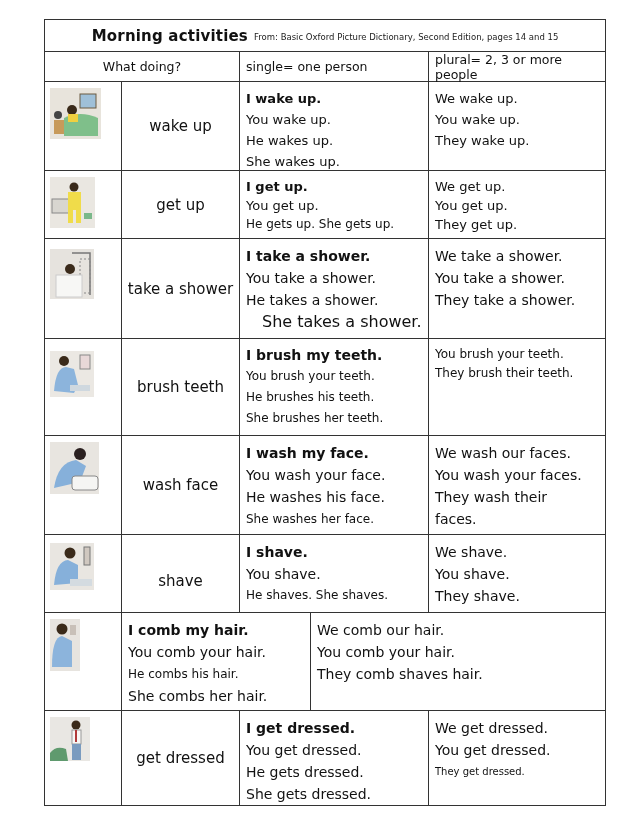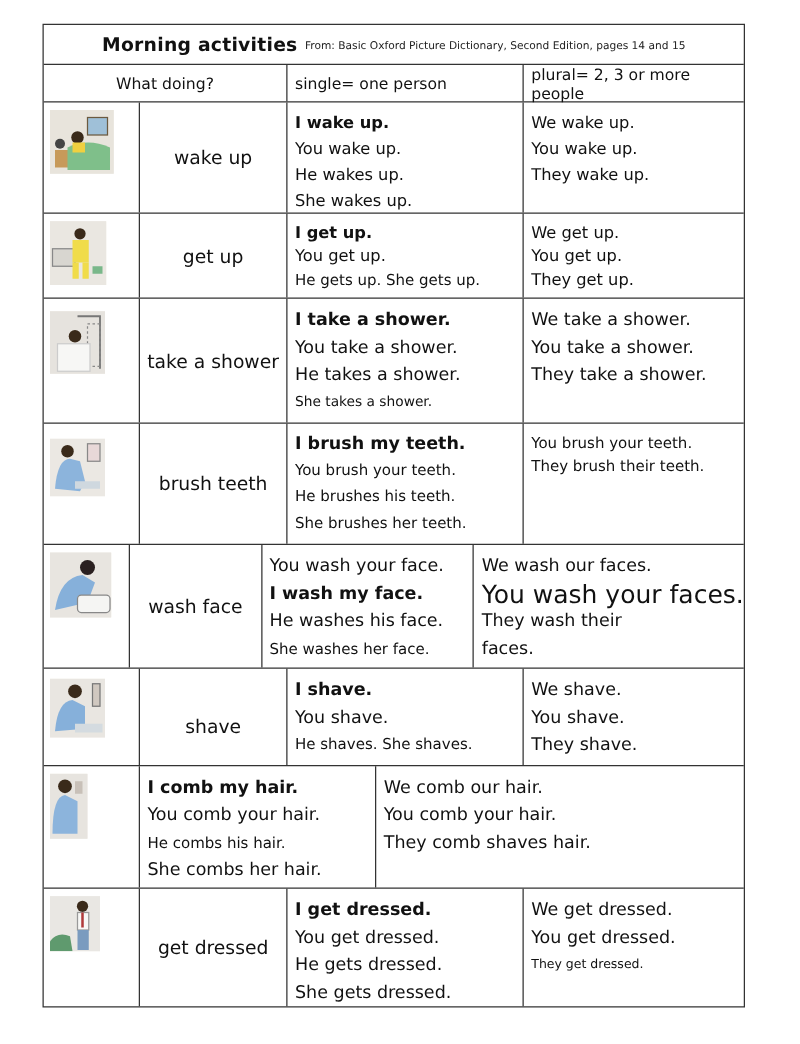--- a/index.html
+++ b/index.html
@@ -1,18 +1,18 @@
 <!DOCTYPE html>
 <html><head>
 <meta charset="utf-8">
 <style>
   html, body { margin: 0; padding: 0; background: #ffffff; }
   body { width: 640px; height: 835px; position: relative; overflow: hidden;
          font-family: "DejaVu Sans", sans-serif; color: #111; }
-  .sheet { position: absolute; left: 34px; top: 19px; width: 562px; height: 787px;
+  .sheet { position: absolute; left: 44px; top: 19px; width: 562px; height: 787px;
            border: 1.5px solid #333; box-sizing: border-box; }
   .title-row { position: absolute; left: 0; top: 0; width: 100%; height: 32px;
                border-bottom: 1.5px solid #333; box-sizing: border-box;
                display: flex; align-items: center; justify-content: center; gap: 6px; }
   .title-main { font-size: 15px; font-weight: bold; letter-spacing: 0.2px; }
   .title-source { font-size: 8.5px; color: #222; margin-top: 3px; }
   .hdr-row { position: absolute; left: 0; top: 32px; width: 100%; height: 30px;
              border-bottom: 1.5px solid #333; box-sizing: border-box; display: flex; }
   .hdr-cell { box-sizing: border-box; height: 100%; display: flex; align-items: center;
               font-size: 12.5px; }
@@ -115,21 +115,21 @@
             <circle cx="20" cy="20" r="5" fill="#3a2a1a"></circle>
             <rect x="6" y="26" width="26" height="22" fill="#f7f7f5" stroke="#ccc"></rect>
           </svg>
       </div>
     </div>
     <div class="cell c-verb">take a shower</div>
     <div class="cell c-single">
       <div class="line b" style="line-height:22px;font-size:14px;">I take a shower.</div>
       <div class="line" style="line-height:22px;font-size:14px;">You take a shower.</div>
       <div class="line" style="line-height:22px;font-size:14px;">He takes a shower.</div>
-      <div class="line" style="line-height:22px;font-size:11px;">She takes a shower.</div>
+      <div class="line" style="line-height:22px;font-size:16px;margin-left:16px;">She takes a shower.</div>
     </div>
     <div class="cell c-plural">
       <div class="line" style="line-height:22px;font-size:14px;">We take a shower.</div>
       <div class="line" style="line-height:22px;font-size:14px;">You take a shower.</div>
       <div class="line" style="line-height:22px;font-size:14px;">They take a shower.</div>
     </div>
   </div>
 
   <div class="row" style="top:319px;height:97px;">
     <div class="cell c-img">
@@ -162,28 +162,28 @@
         <svg viewBox="0 0 49 52">
             <rect width="49" height="52" fill="#e8e5e0"></rect>
             <circle cx="30" cy="12" r="6" fill="#2a2020"></circle>
             <path d="M4 46 Q8 20 26 18 L36 24 L30 40 Z" fill="#86b0da"></path>
             <rect x="22" y="34" width="26" height="14" rx="3" fill="#f5f5f3" stroke="#888"></rect>
           </svg>
       </div>
     </div>
     <div class="cell c-verb">wash face</div>
     <div class="cell c-single">
+      <div class="line b" style="line-height:22px;font-size:14px;">I wash my face.</div>
       <div class="line" style="line-height:22px;font-size:14px;">You wash your face.</div>
-      <div class="line b" style="line-height:22px;font-size:14px;">I wash my face.</div>
       <div class="line" style="line-height:22px;font-size:14px;">He washes his face.</div>
       <div class="line sm" style="line-height:22px;">She washes her face.</div>
     </div>
     <div class="cell c-plural">
       <div class="line" style="line-height:22px;font-size:14px;">We wash our faces.</div>
-      <div class="line" style="line-height:22px;font-size:20px;">You wash your faces.</div>
+      <div class="line" style="line-height:22px;font-size:14px;">You wash your faces.</div>
       <div class="line" style="line-height:22px;font-size:14px;">They wash their</div>
       <div class="line" style="line-height:22px;font-size:14px;">faces.</div>
     </div>
   </div>
 
   <div class="row" style="top:515px;height:78px;">
     <div class="cell c-img">
       <div class="pic" style="width:44px;height:47px;top:8px;">
         <svg viewBox="0 0 44 47">
             <rect width="44" height="47" fill="#e9e6e1"></rect>

